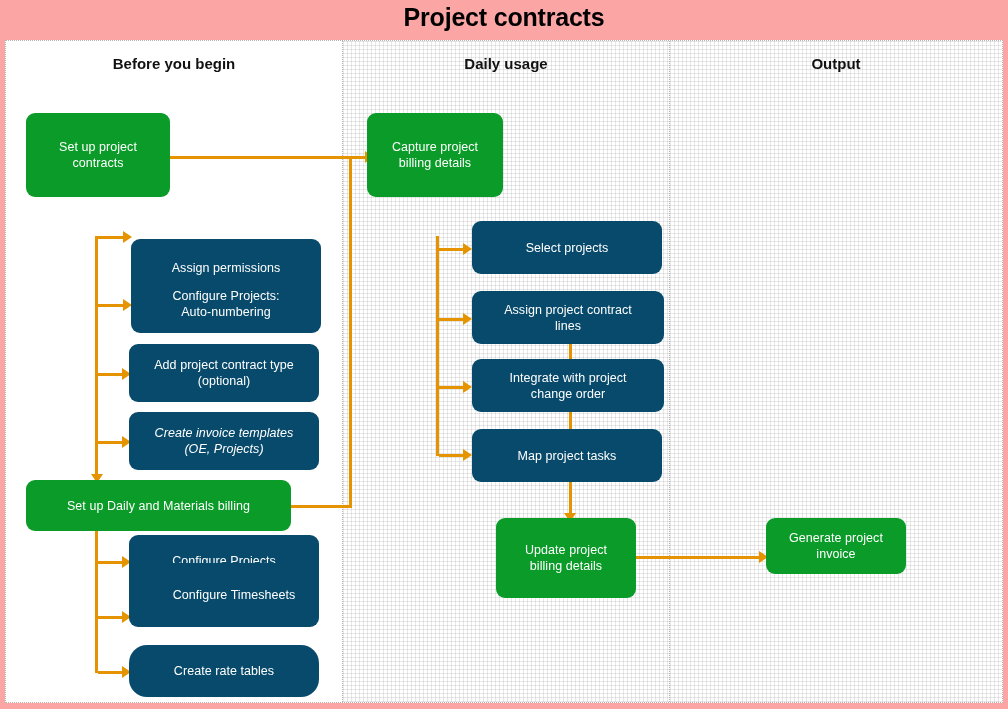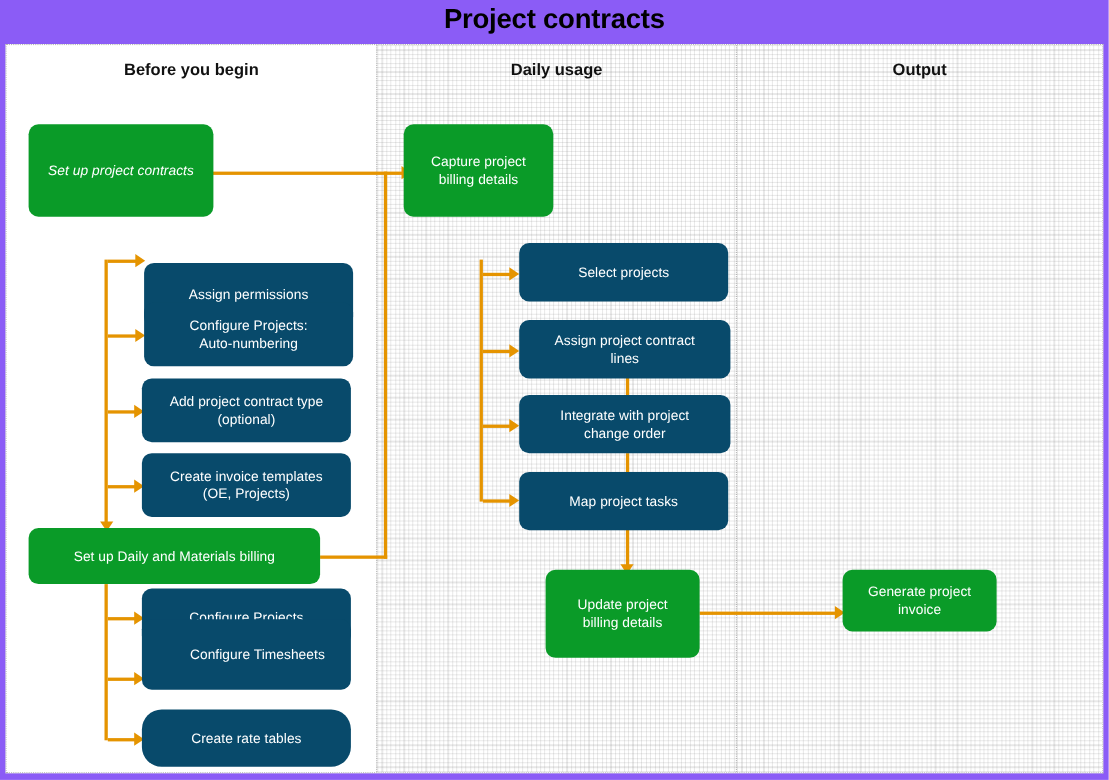--- a/index.html
+++ b/index.html
@@ -6,21 +6,21 @@
     margin: 0;
     padding: 0;
     background: #ffffff;
     font-family: "Liberation Sans", sans-serif;
   }
   #page {
     position: relative;
     width: 1008px;
     height: 709px;
     overflow: hidden;
-    background: #8b5cf6;
+    background: #fca5a5;
   }
 
   
   #chart-title {
     position: absolute;
     left: 0;
     top: 0;
     width: 1008px;
     height: 38px;
     line-height: 34px;
@@ -174,21 +174,21 @@
     <div class="arrow-r" style="left:457px; top:408px;"></div>
 
     <div class="conn conn-v" style="left:563px; top:302px; height:22px;"></div>
     <div class="conn conn-v" style="left:563px; top:371px; height:22px;"></div>
     <div class="conn conn-v" style="left:563px; top:440px; height:36px;"></div>
     <div class="arrow-d" style="left:558px; top:472px;"></div>
 
     <div class="conn conn-h" style="left:630px; top:515px; width:125px;"></div>
     <div class="arrow-r" style="left:753px; top:510px;"></div>
 
-    <div class="node node-green" style="left:20px; top:72px; width:168px; height:84px;font-style:italic;">
+    <div class="node node-green" style="left:20px; top:72px; width:144px; height:84px;">
       <span>Set up project contracts</span>
     </div>
 
     <div class="node node-blue" style="left:125px; top:166px; width:190px; height:58px;margin-top:32px;">
       <span>Assign permissions</span>
     </div>
 
     <div class="node node-blue" style="left:125px; top:234px; width:190px; height:58px;">
       <span>
         <span>Configure Projects:</span><br>
@@ -196,21 +196,21 @@
       </span>
     </div>
 
     <div class="node node-blue" style="left:123px; top:303px; width:190px; height:58px;">
       <span>
         <span>Add project contract type</span><br>
         <span>(optional)</span>
       </span>
     </div>
 
-    <div class="node node-blue" style="left:123px; top:371px; width:190px; height:58px;">
+    <div class="node node-blue" style="left:123px; top:371px; width:190px; height:58px;font-style:italic;">
       <span>
         <span>Create invoice templates</span><br>
         <span>(OE, Projects)</span>
       </span>
     </div>
 
     <div class="node node-green" style="left:20px; top:439px; width:265px; height:51px;">
       <span>Set up Daily and Materials billing</span>
     </div>
 

